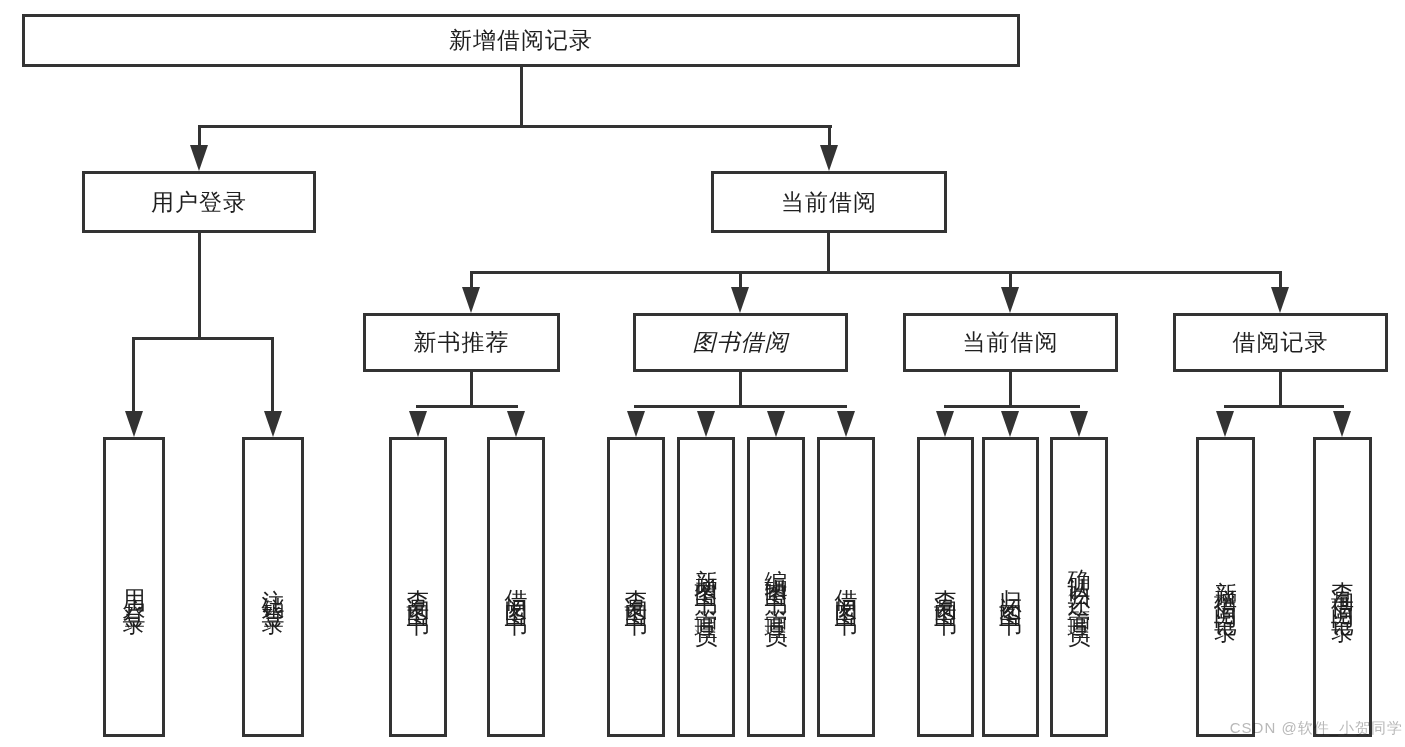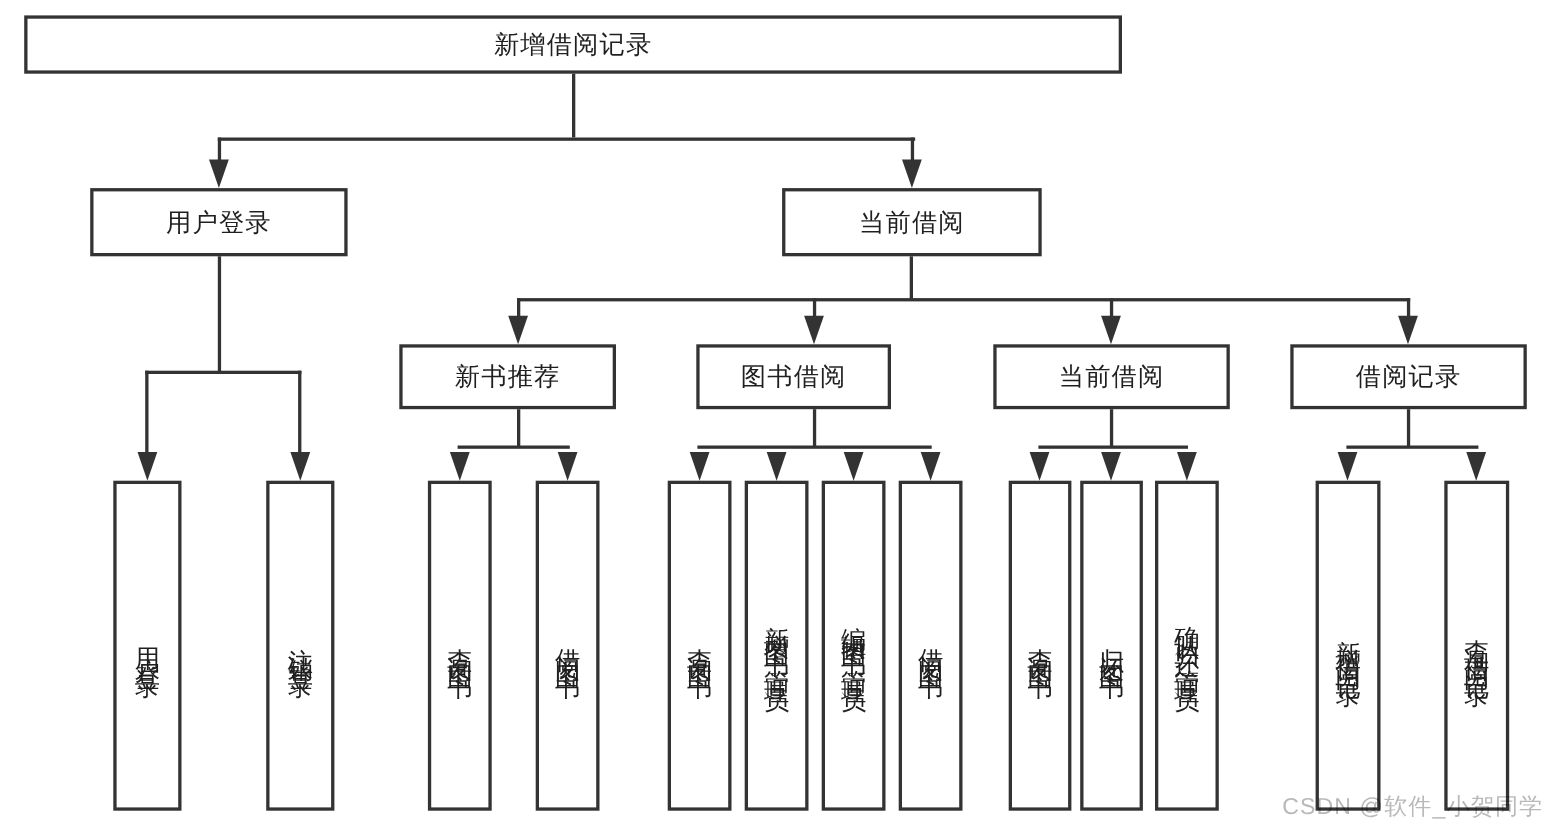--- a/index.html
+++ b/index.html
@@ -20,21 +20,21 @@
   }
   .hl { position:absolute; height:3px; background:#333333; }
   .vl { position:absolute; width:3px;  background:#333333; }
   .ar {
     position:absolute; width:0; height:0;
     border-left:9px solid transparent; border-right:9px solid transparent;
     border-top:26px solid #333333;
   }
   .watermark {
     position:absolute; top:719px; right:2px;
-    color:#b9b9b9; font-size:21px; letter-spacing:1px;
+    color:#b9b9b9; font-size:15px; letter-spacing:1px;
     mix-blend-mode:multiply; white-space:nowrap;
   }
 </style>
 </head>
 <body>
 
 <div class="canvas">
 
   <div class="box" style="left:22px; top:14px; width:998px; height:53px;">
     <span>新增借阅记录</span>
@@ -43,21 +43,21 @@
   <div class="box" style="left:82px; top:171px; width:234px; height:62px;">
     <span>用户登录</span>
   </div>
   <div class="box" style="left:711px; top:171px; width:236px; height:62px;">
     <span>当前借阅</span>
   </div>
 
   <div class="box" style="left:363px; top:313px; width:197px; height:59px;">
     <span>新书推荐</span>
   </div>
-  <div class="box" style="left:633px; top:313px; width:177px; height:59px;">
+  <div class="box" style="left:633px; top:313px; width:215px; height:59px;font-style:italic;">
     <span>图书借阅</span>
   </div>
   <div class="box" style="left:903px; top:313px; width:215px; height:59px;align-items:center;">
     <span>当前借阅</span>
   </div>
   <div class="box" style="left:1173px; top:313px; width:215px; height:59px;">
     <span>借阅记录</span>
   </div>
 
   <div class="box vbox" style="left:103px; top:437px; width:62px; height:300px;">

